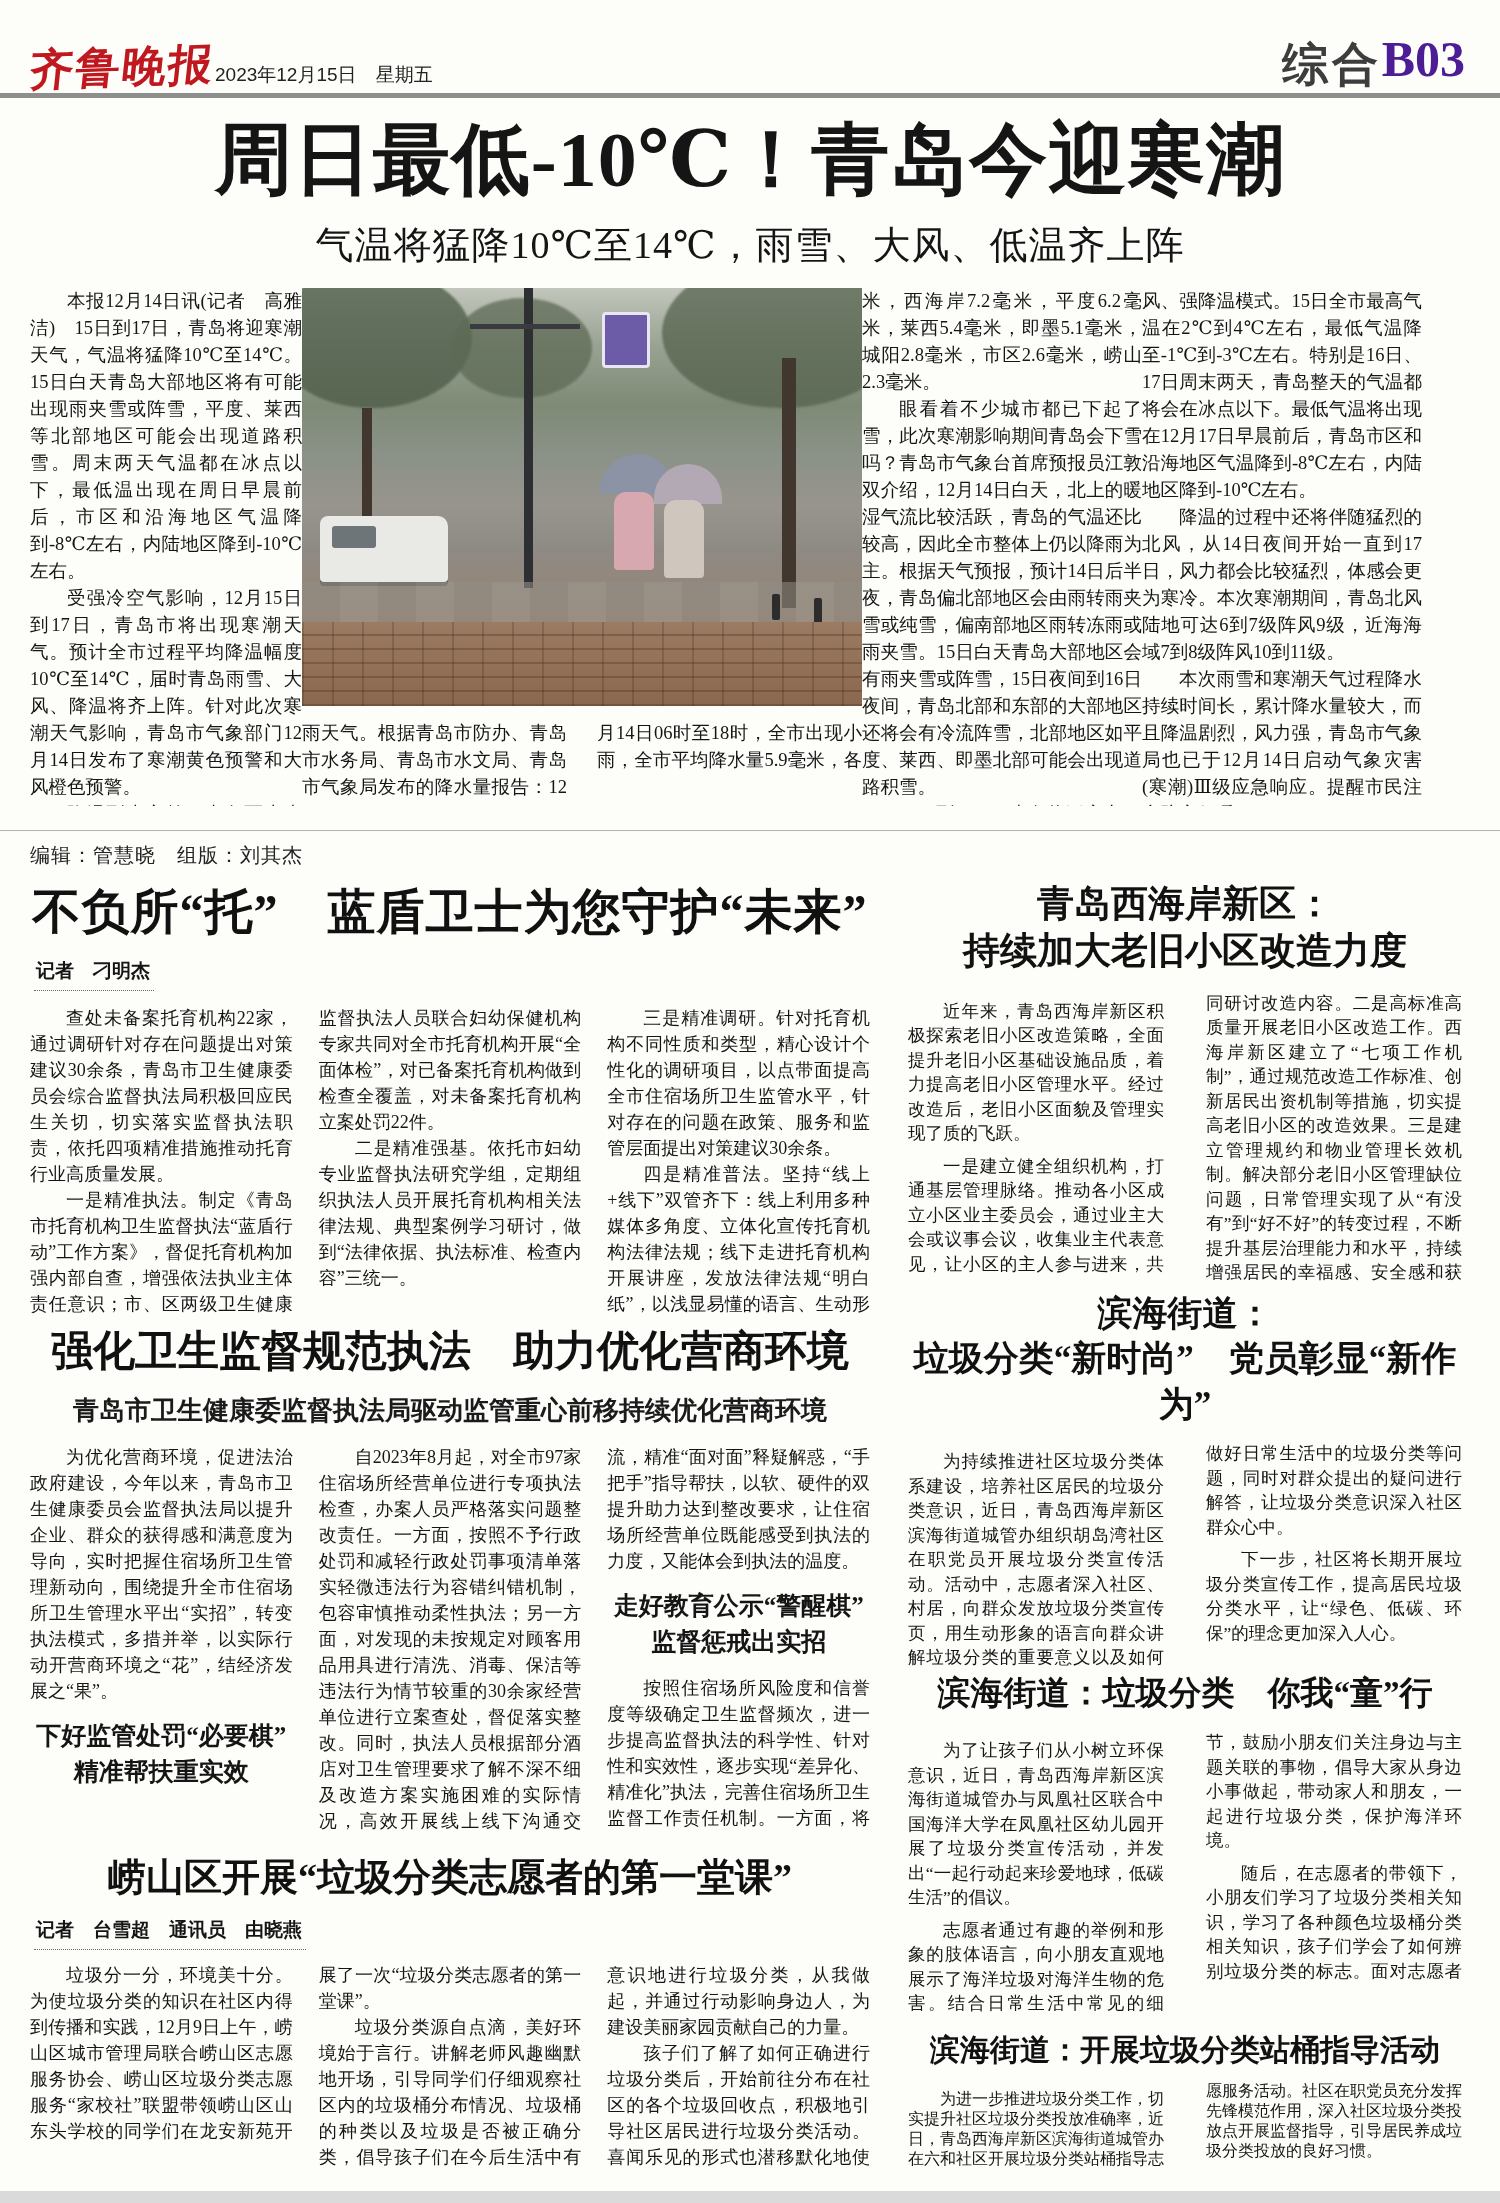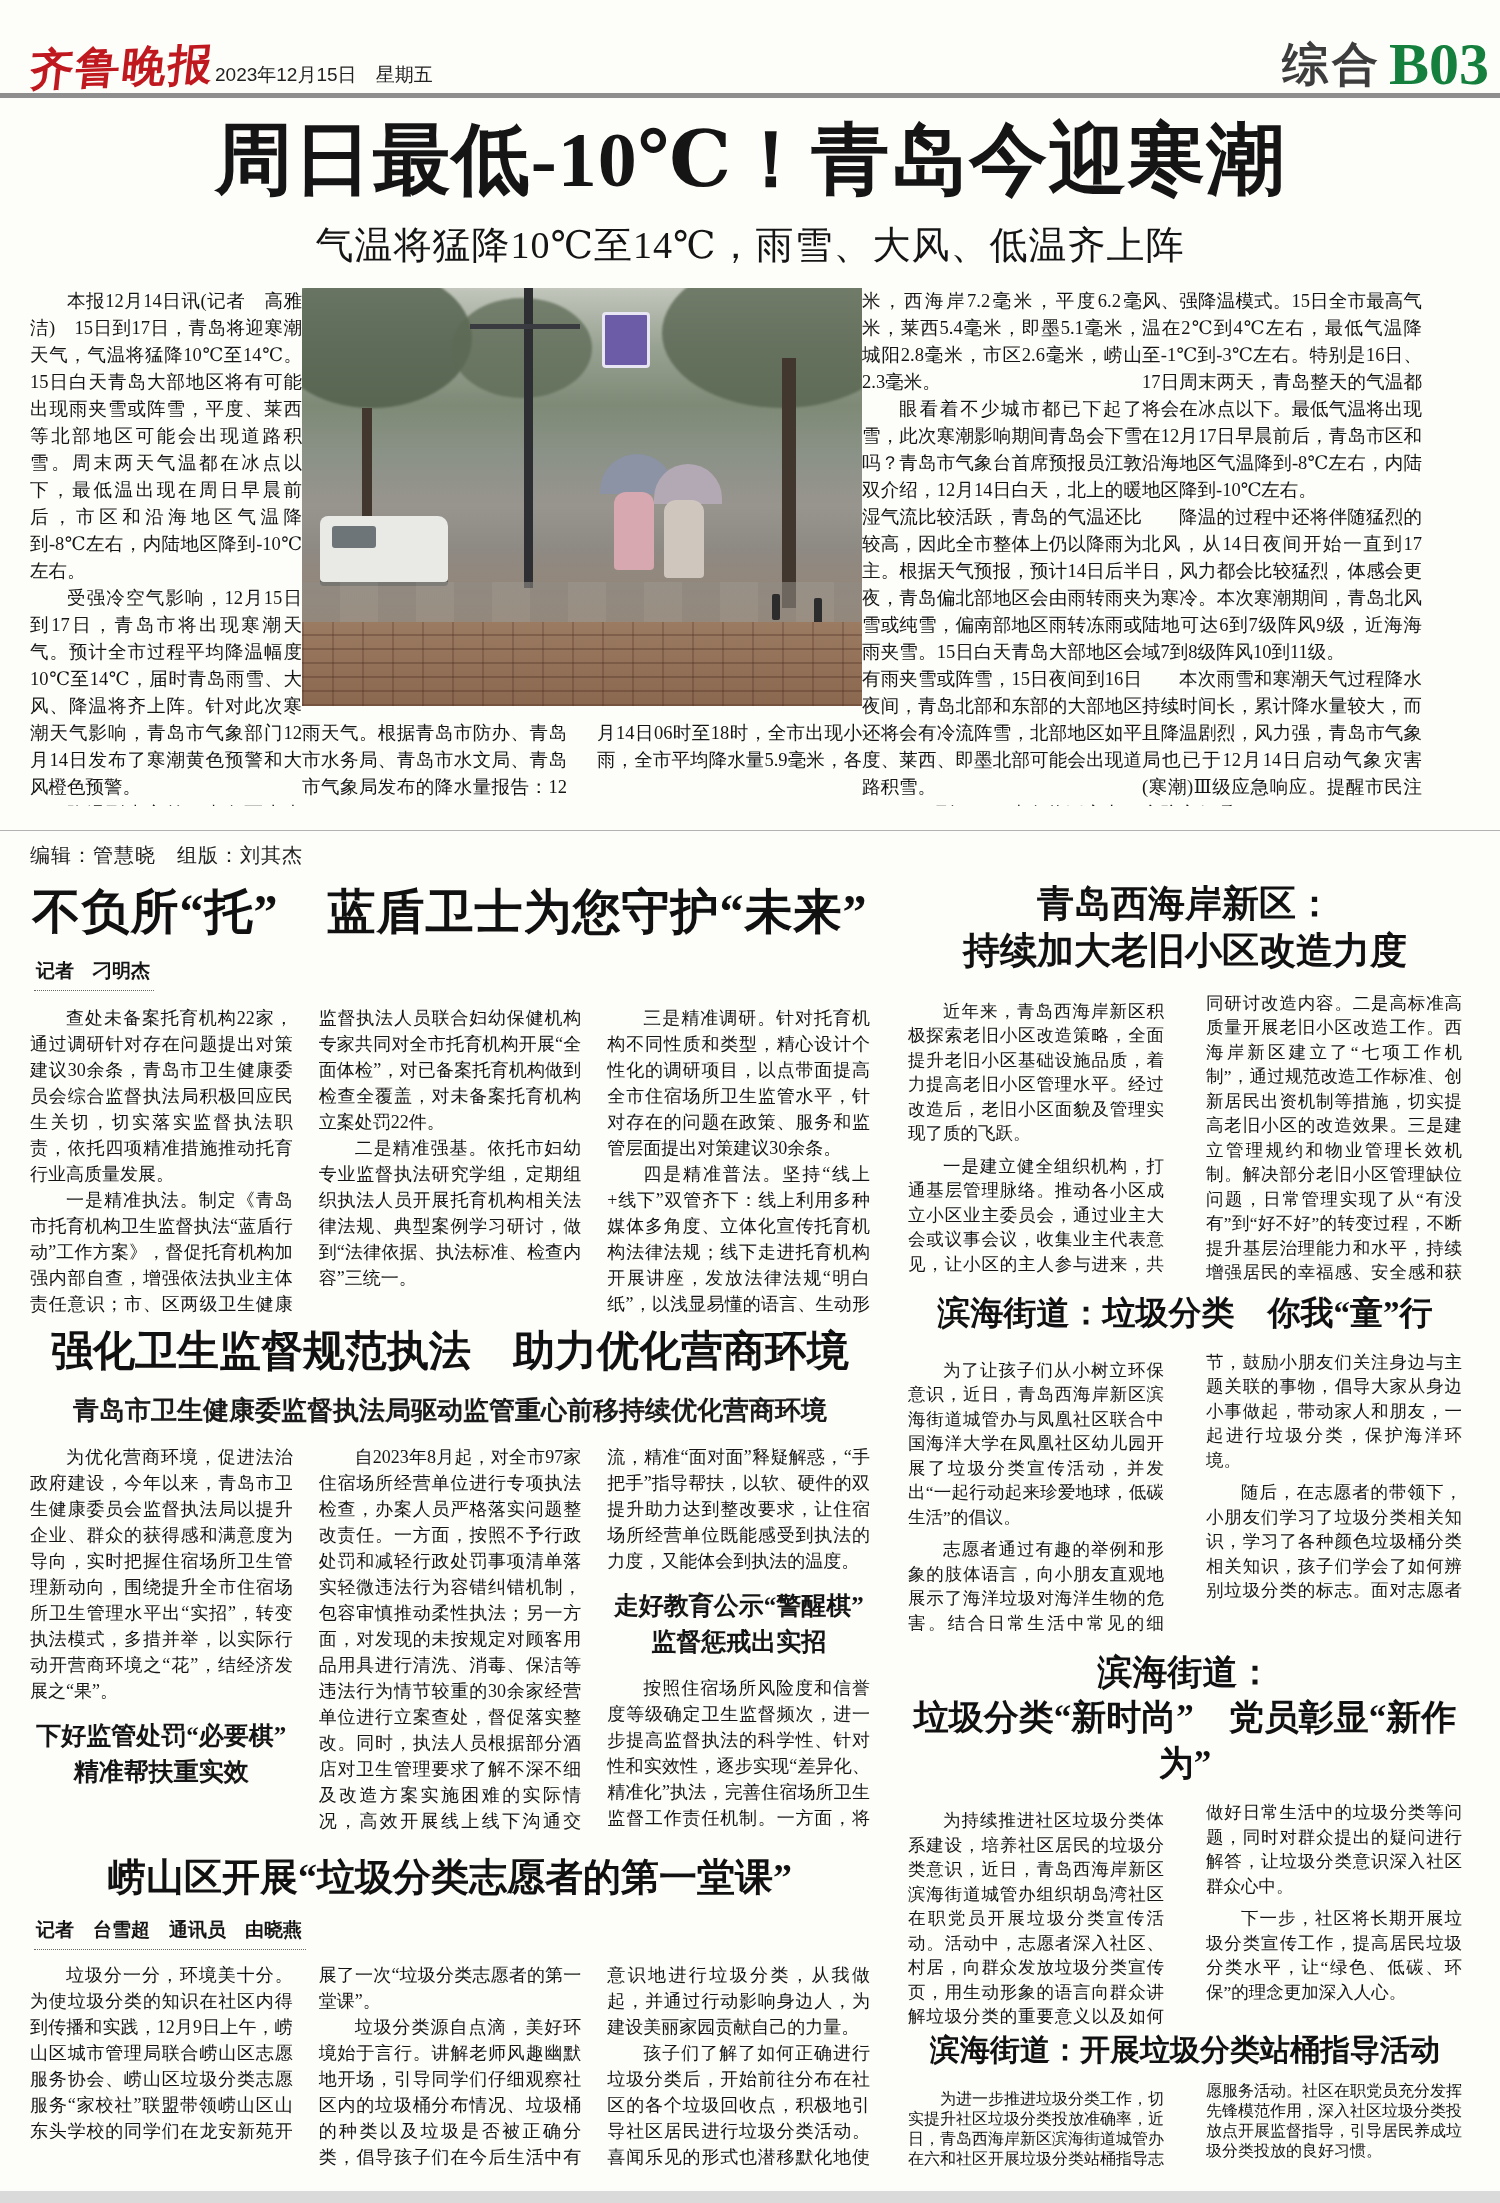--- a/index.html
+++ b/index.html
@@ -8,21 +8,21 @@
     background:#fdfdfa;color:#151515;
     font-family:"Liberation Serif","DejaVu Serif",serif;
   }
   
   .header{position:absolute;left:0;top:0;width:1500px;height:93px;}
   .logo{position:absolute;left:30px;top:38px;font-size:44px;font-weight:bold;
         color:#c0181f;transform:skewX(-8deg) rotate(-2deg);letter-spacing:2px;}
   .hdate{position:absolute;left:215px;top:62px;font-size:19px;color:#222;
          font-family:"Liberation Sans",sans-serif;}
   .hsec{position:absolute;right:118px;top:34px;font-size:46px;font-weight:bold;color:#3d3d3d;letter-spacing:4px;}
-  .hpage{position:absolute;right:11px;top:30px;font-size:60px;font-weight:bold;color:#15803d;}
+  .hpage{position:absolute;right:35px;top:30px;font-size:50px;font-weight:bold;color:#4c1d95;}
   .hrule{position:absolute;left:0;top:93px;width:1500px;height:5px;background:#8e8e8e;}
 
   
   .lead-headline{position:absolute;left:0;top:108px;width:1500px;text-align:center;
     font-size:78px;font-weight:bold;letter-spacing:1px;white-space:nowrap;}
   .lead-sub{position:absolute;left:0;top:220px;width:1500px;text-align:center;
     font-size:38px;font-weight:400;letter-spacing:1px;}
   .lead-body{position:absolute;left:30px;top:288px;width:1440px;height:518px;
     display:flex;}
   .bt{font-size:18.5px;line-height:27px;text-align:justify;overflow:hidden;}
@@ -221,38 +221,38 @@
     <div>
       <h2 class="art a3-head">青岛西海岸新区：
 持续加大老旧小区改造力度</h2>
       <div class="a3-body cols2 bt3">
           <p>近年来，青岛西海岸新区积极探索老旧小区改造策略，全面提升老旧小区基础设施品质，着力提高老旧小区管理水平。经过改造后，老旧小区面貌及管理实现了质的飞跃。</p>
           <p>一是建立健全组织机构，打通基层管理脉络。推动各小区成立小区业主委员会，通过业主大会或议事会议，收集业主代表意见，让小区的主人参与进来，共同研讨改造内容。二是高标准高质量开展老旧小区改造工作。西海岸新区建立了“七项工作机制”，通过规范改造工作标准、创新居民出资机制等措施，切实提高老旧小区的改造效果。三是建立管理规约和物业管理长效机制。解决部分老旧小区管理缺位问题，日常管理实现了从“有没有”到“好不好”的转变过程，不断提升基层治理能力和水平，持续增强居民的幸福感、安全感和获得感。四是将线缆整治作为老旧小区改造的重要治理环节。年内实施的46个老旧小区通信缆线全部采用“四网合一”的方式进行入地改造，彻底解决了小区内架空缆线凌乱问题，小区环境旧貌换新颜。</p>
         </div>
     </div>
 
     <div>
+      <h2 class="art a5-head">滨海街道：
+垃圾分类“新时尚”　党员彰显“新作为”</h2>
+      <div class="a5-body cols2 bt3">
+          <p>为持续推进社区垃圾分类体系建设，培养社区居民的垃圾分类意识，近日，青岛西海岸新区滨海街道城管办组织胡岛湾社区在职党员开展垃圾分类宣传活动。活动中，志愿者深入社区、村居，向群众发放垃圾分类宣传页，用生动形象的语言向群众讲解垃圾分类的重要意义以及如何做好日常生活中的垃圾分类等问题，同时对群众提出的疑问进行解答，让垃圾分类意识深入社区群众心中。</p>
+          <p>下一步，社区将长期开展垃圾分类宣传工作，提高居民垃圾分类水平，让“绿色、低碳、环保”的理念更加深入人心。</p>
+        </div>
+    </div>
+
+    <div>
       <h2 class="art a6-head">滨海街道：垃圾分类　你我“童”行</h2>
       <div class="a6-body cols2 bt3">
           <p>为了让孩子们从小树立环保意识，近日，青岛西海岸新区滨海街道城管办与凤凰社区联合中国海洋大学在凤凰社区幼儿园开展了垃圾分类宣传活动，并发出“一起行动起来珍爱地球，低碳生活”的倡议。</p>
           <p>志愿者通过有趣的举例和形象的肢体语言，向小朋友直观地展示了海洋垃圾对海洋生物的危害。结合日常生活中常见的细节，鼓励小朋友们关注身边与主题关联的事物，倡导大家从身边小事做起，带动家人和朋友，一起进行垃圾分类，保护海洋环境。</p>
           <p>随后，在志愿者的带领下，小朋友们学习了垃圾分类相关知识，学习了各种颜色垃圾桶分类相关知识，孩子们学会了如何辨别垃圾分类的标志。面对志愿者的引导和提问，孩子们积极思考踊跃举手回答问题。</p>
         </div>
     </div>
 
     <div>
-      <h2 class="art a5-head">滨海街道：
-垃圾分类“新时尚”　党员彰显“新作为”</h2>
-      <div class="a5-body cols2 bt3">
-          <p>为持续推进社区垃圾分类体系建设，培养社区居民的垃圾分类意识，近日，青岛西海岸新区滨海街道城管办组织胡岛湾社区在职党员开展垃圾分类宣传活动。活动中，志愿者深入社区、村居，向群众发放垃圾分类宣传页，用生动形象的语言向群众讲解垃圾分类的重要意义以及如何做好日常生活中的垃圾分类等问题，同时对群众提出的疑问进行解答，让垃圾分类意识深入社区群众心中。</p>
-          <p>下一步，社区将长期开展垃圾分类宣传工作，提高居民垃圾分类水平，让“绿色、低碳、环保”的理念更加深入人心。</p>
-        </div>
-    </div>
-
-    <div>
       <h2 class="art a7-head">滨海街道：开展垃圾分类站桶指导活动</h2>
       <div class="a7-body cols2 bt3">
           <p>为进一步推进垃圾分类工作，切实提升社区垃圾分类投放准确率，近日，青岛西海岸新区滨海街道城管办在六和社区开展垃圾分类站桶指导志愿服务活动。社区在职党员充分发挥先锋模范作用，深入社区垃圾分类投放点开展监督指导，引导居民养成垃圾分类投放的良好习惯。</p>
           <p>引领绿色风尚，进一步倡导文明新风。每天早晚6—8点，志愿者坚守在垃圾桶点位，发挥“宣传+引导”作用，耐心向居民讲解垃圾分类知识，规范分类、正确投放。志愿者还向群众发放宣传页，交流分类技巧，结合群众的分类情况，进行现场讲解。</p>
         </div>
     </div>
 
   </div>
 </div>
 

